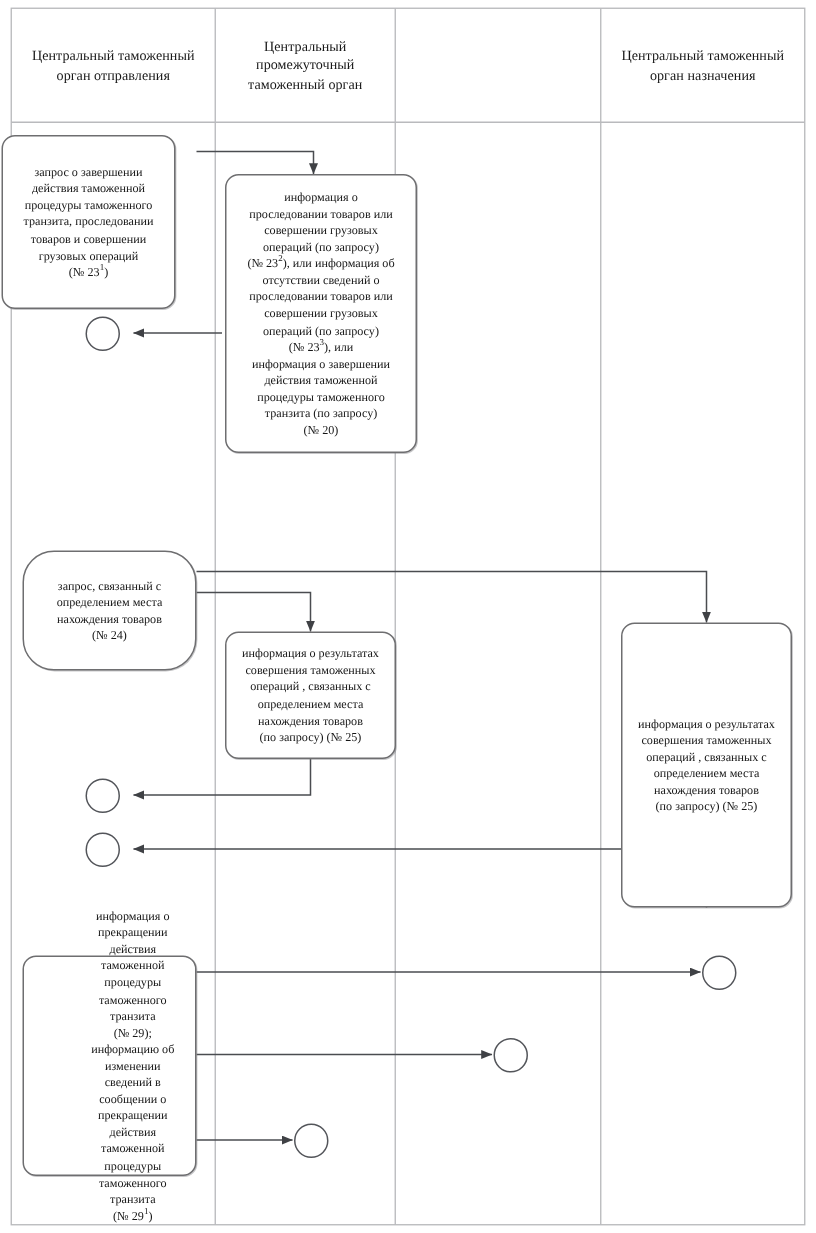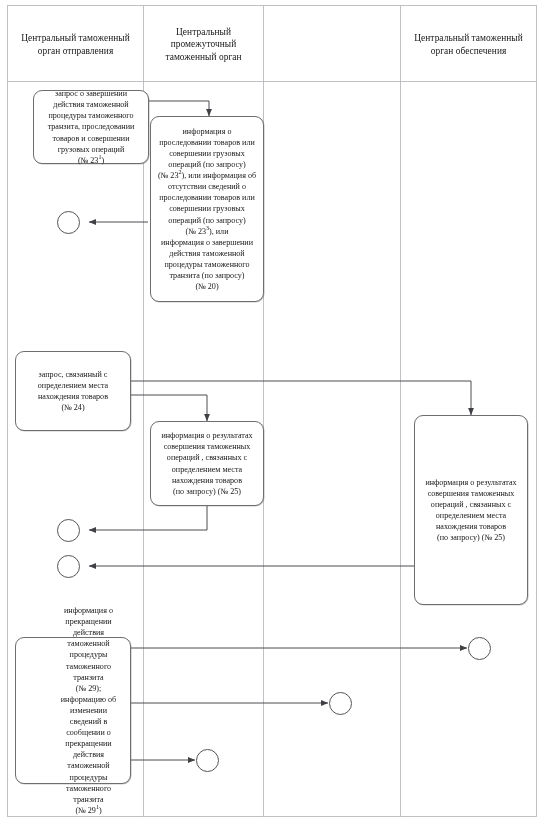--- a/index.html
+++ b/index.html
@@ -106,32 +106,32 @@
     </g>
   </svg>
 
   <div class="col-head" style="left:144px; top:6px;  width:119px; height:75px;">
     <span>Центральный промежуточный таможенный орган</span>
   </div>
   <div class="col-head" style="left:8px;  top:6px;  width:135px; height:75px;">
     <span>Центральный таможенный орган отправления</span>
   </div>
   <div class="col-head" style="left:401px; top:6px;  width:135px; height:75px;">
-    <span>Центральный таможенный орган обеспечения</span>
+    <span>Центральный таможенный орган назначения</span>
   </div>
 
-  <div class="node" style="left:33px;  top:90px;  width:116px; height:74px;font-family:Liberation Serif, serif;">
+  <div class="node" style="left:1px;  top:90px;  width:116px; height:116px;font-family:Liberation Serif, serif;">
     <span class="txt">запрос о завершении<br>действия таможенной<br>процедуры таможенного<br>транзита, проследовании<br>товаров и совершении<br>грузовых операций<br>(№ 23<sup>1</sup>)</span>
   </div>
 
-  <div class="node" style="left:150px; top:116px; width:114px; height:186px;">
+  <div class="node" style="left:150px; top:116px; width:128px; height:186px;">
     <span class="txt">информация о<br>проследовании товаров или<br>совершении грузовых<br>операций (по запросу)<br>(№ 23<sup>2</sup>), или информация об<br>отсутствии сведений о<br>проследовании товаров или<br>совершении грузовых<br>операций (по запросу)<br>(№ 23<sup>3</sup>), или<br>информация о завершении<br>действия таможенной<br>процедуры таможенного<br>транзита (по запросу)<br>(№ 20)</span>
   </div>
 
-  <div class="node" style="left:15px;  top:351px; width:116px; height:80px;">
+  <div class="node" style="left:15px;  top:367px; width:116px; height:80px;border-radius:21px;">
     <span class="txt">запрос, связанный с<br>определением места<br>нахождения товаров<br>(№ 24)</span>
   </div>
 
   <div class="node" style="left:150px; top:421px; width:114px; height:85px;">
     <span class="txt">информация о результатах<br>совершения таможенных<br>операций , связанных с<br>определением места<br>нахождения товаров<br>(по запросу) (№ 25)</span>
   </div>
 
   <div class="node" style="left:414px; top:415px; width:114px; height:190px;">
     <span class="txt">информация о результатах<br>совершения таможенных<br>операций , связанных с<br>определением места<br>нахождения товаров<br>(по запросу) (№ 25)</span>
   </div>

